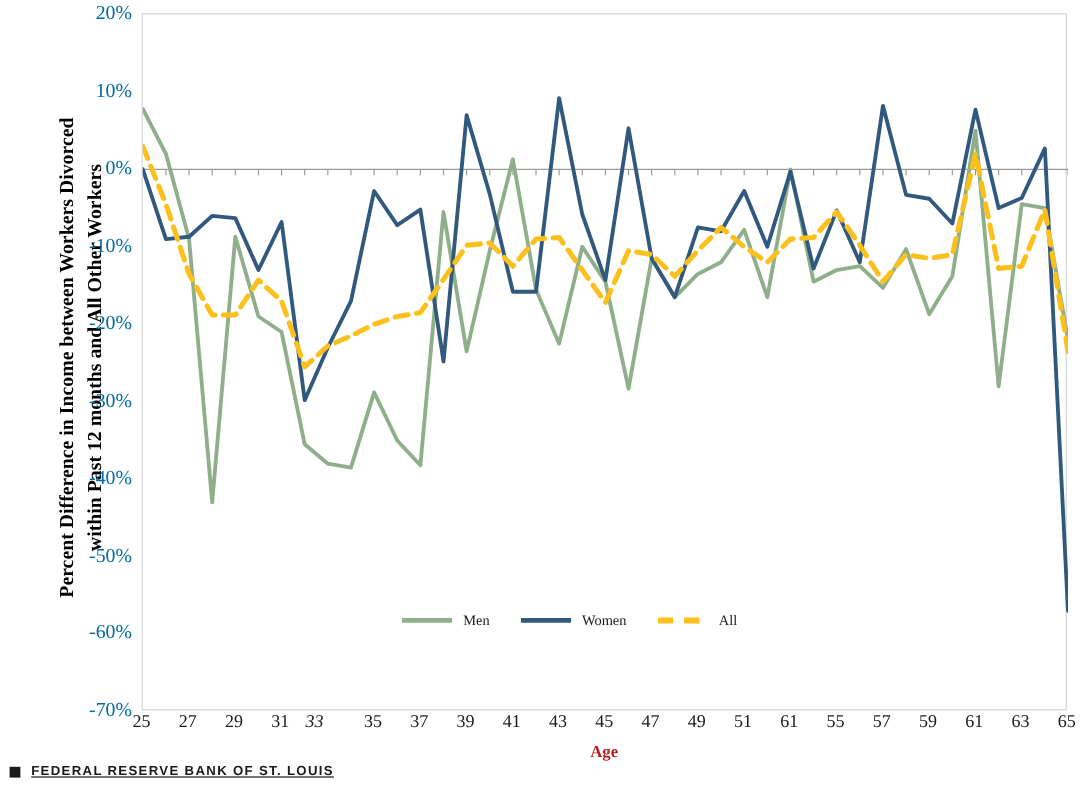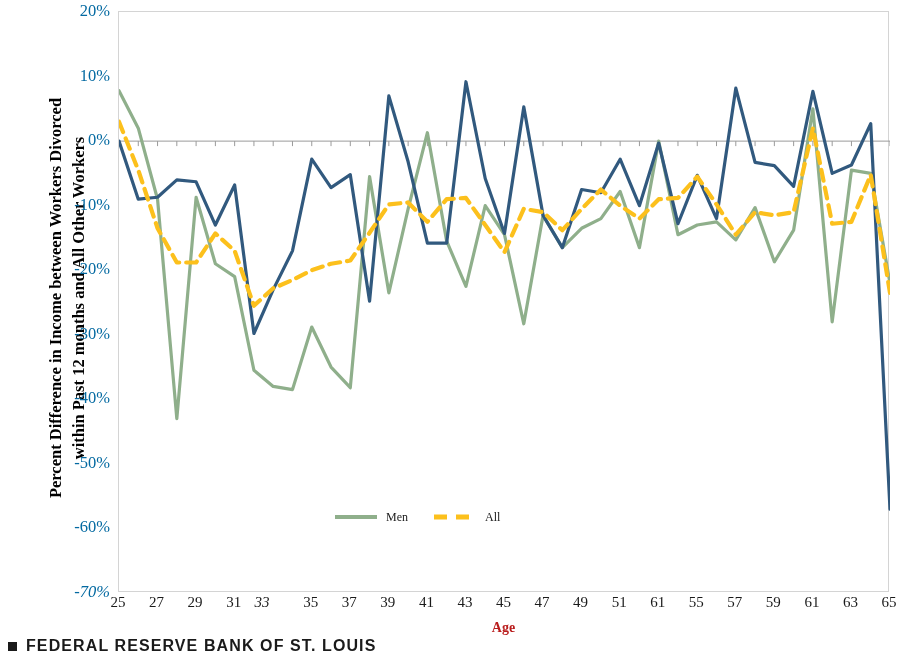--- a/index.html
+++ b/index.html
@@ -110,44 +110,45 @@
     gap: 9px;
   }
   #footer-mark {
     width: 9px; height: 9px;
     background: #1a1a1a;
     display: block;
   }
   #footer-text {
     font-family: "Liberation Sans", sans-serif;
     font-weight: bold;
-    font-size: 16px;
+    font-size: 11px;
     letter-spacing: 1.1px;
     color: #1a1a1a;
+    text-decoration: underline;
   }
 </style>
 </head>
 <body>
 
 <div id="root">
 
   <div id="ytitle">Percent Difference in Income between Workers Divorced
 within Past 12 months and All Other Workers</div>
 
   <div id="ylabels">
       <div class="ytick" style="top: 1px;">20%</div>
       <div class="ytick" style="top: 65.5556px;">10%</div>
       <div class="ytick" style="top: 130.111px;">0%</div>
       <div class="ytick" style="top: 194.667px;">-10%</div>
       <div class="ytick" style="top: 259.222px;">-20%</div>
       <div class="ytick" style="top: 323.778px;">-30%</div>
       <div class="ytick" style="top: 388.333px;">-40%</div>
       <div class="ytick" style="top: 452.889px;">-50%</div>
       <div class="ytick" style="top: 517.444px;">-60%</div>
-      <div class="ytick" style="top: 582px; font-style: italic;">-70%</div>
+      <div class="ytick" style="top: 582px;">-70%</div>
     </div>
 
   <div id="plot">
     <svg id="plotsvg" viewBox="0 0 771 581" preserveAspectRatio="none">
         <line x1="0" y1="129.11111111111111" x2="771" y2="129.11111111111111" stroke="#9a9a9a" stroke-width="1"></line>
         <line x1="0" y1="129.11111111111111" x2="0" y2="134.11111111111111" stroke="#9a9a9a" stroke-width="1"></line>
         <line x1="19.275000000000002" y1="129.11111111111111" x2="19.275000000000002" y2="134.11111111111111" stroke="#9a9a9a" stroke-width="1"></line>
         <line x1="38.550000000000004" y1="129.11111111111111" x2="38.550000000000004" y2="134.11111111111111" stroke="#9a9a9a" stroke-width="1"></line>
         <line x1="57.824999999999996" y1="129.11111111111111" x2="57.824999999999996" y2="134.11111111111111" stroke="#9a9a9a" stroke-width="1"></line>
         <line x1="77.10000000000001" y1="129.11111111111111" x2="77.10000000000001" y2="134.11111111111111" stroke="#9a9a9a" stroke-width="1"></line>
@@ -220,20 +221,26 @@
 
   <div id="legend">
       <div class="legend-item">
         <svg class="legend-swatch" width="42" height="12">
           <line x1="0" y1="6" x2="42" y2="6" stroke="#8FAF8B" stroke-width="4" stroke-linecap="butt"></line>
         </svg>
         <span class="legend-label">Men</span>
       </div>
       <div class="legend-item">
         <svg class="legend-swatch" width="42" height="12">
+          <line x1="0" y1="6" x2="42" y2="6" stroke="#31597E" stroke-width="4" stroke-linecap="butt"></line>
+        </svg>
+        <span class="legend-label">Women</span>
+      </div>
+      <div class="legend-item">
+        <svg class="legend-swatch" width="42" height="12">
           <line x1="0" y1="6" x2="42" y2="6" stroke="#FCC01C" stroke-width="5" stroke-linecap="butt" stroke-dasharray="13,9"></line>
         </svg>
         <span class="legend-label">All</span>
       </div>
     </div>
 
   <div id="footer">
     <span id="footer-mark"></span>
     <span id="footer-text">FEDERAL RESERVE BANK OF ST. LOUIS</span>
   </div>

